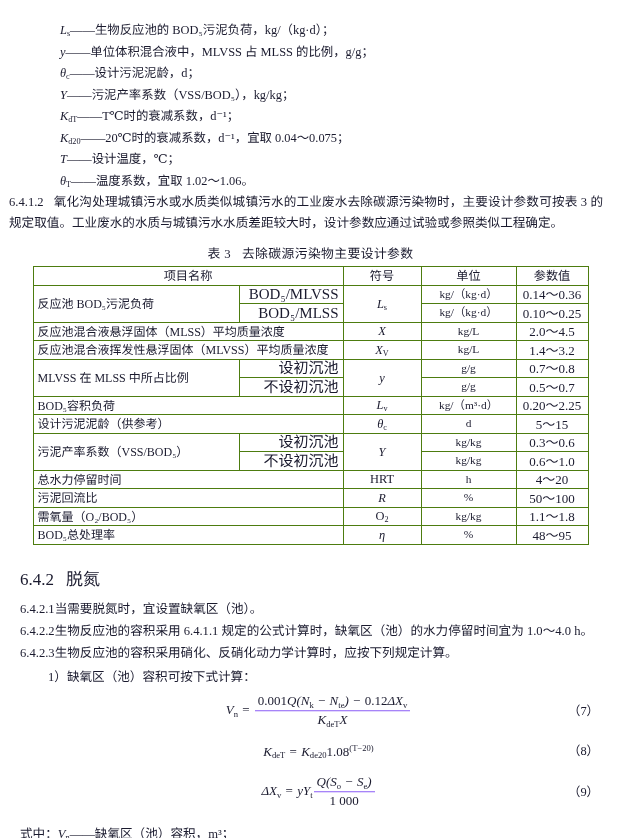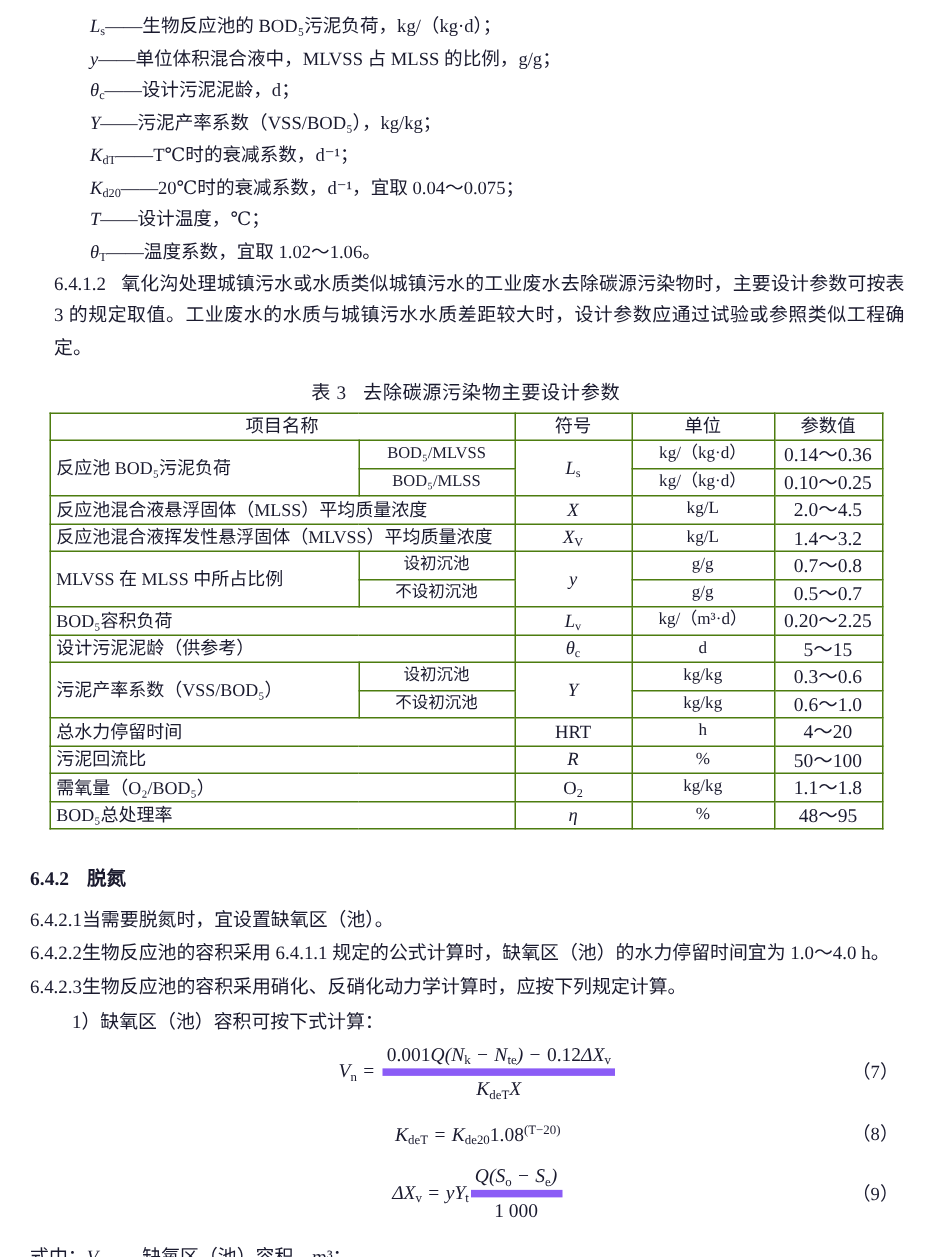--- a/index.html
+++ b/index.html
@@ -21,21 +21,21 @@
   .page {
     position: relative;
     width: 621px;
     height: 838px;
     padding: 0;
     box-sizing: border-box;
   }
 
   
   .defs {
-    padding-top: 7px;
+    padding-top: 20px;
   }
   .def-line {
     display: block;
     margin-left: 60px;
     height: 21.5px;
     line-height: 21.5px;
     white-space: nowrap;
     font-size: 12.4px;
   }
   .sym {
@@ -45,21 +45,21 @@
   .up { font-style: normal; }
   sub, sup {
     font-size: 0.66em;
     font-style: normal;
     line-height: 0;
   }
   sub { vertical-align: -0.28em; }
   sup { vertical-align: 0.5em; }
 
   .para {
-    margin: 0 18px 0 36px;
+    margin: 0 18px 0 9px;
     text-align: justify;
     font-size: 12.6px;
     line-height: 21.3px;
     text-justify: inter-ideograph;
   }
   .para .num {
     font-family: "Liberation Serif", "DejaVu Serif", serif;
   }
   .para .gap { display: inline-block; width: 10px; }
 
@@ -91,45 +91,45 @@
     text-align: center;
     height: 20px;
     font-size: 12.2px;
   }
   td.item {
     text-align: left;
     padding-left: 5px;
     font-size: 12px;
   }
   td.sub {
-    text-align: center;
+    text-align: right;
     padding-left: 5px;
-    font-size: 11px;
+    font-size: 15px;
   }
   td.symcell {
     text-align: center;
     font-style: italic;
     font-size: 12.4px;
   }
   td.symcell .up { font-style: normal; }
   td.unit {
     text-align: center;
     font-weight: bold;
     font-size: 11.4px;
   }
   td.val {
     text-align: center;
     font-size: 13px;
   }
 
   
   .sec-head {
     margin: 26px 12px 0 20px;
-    font-weight: bold;
-    font-size: 13px;
+    font-weight: normal;
+    font-size: 17px;
   }
   .sec-head .gap { display: inline-block; width: 12px; }
 
   .body-para {
     margin: 11px 18px 0 20px;
     font-size: 12.6px;
     line-height: 21.3px;
     text-align: justify;
     text-justify: inter-ideograph;
   }
@@ -165,21 +165,21 @@
     font-size: 12.4px;
   }
   .frac {
     display: inline-block;
     vertical-align: middle;
     text-align: center;
     margin: 0 1px;
   }
   .frac .numer {
     display: block;
-    border-bottom: 5px solid #8b5cf6;
+    border-bottom: 1px solid #8b5cf6;
     padding: 0 3px 1px 3px;
     line-height: 1.25;
   }
   .frac .denom {
     display: block;
     padding: 1px 3px 0 3px;
     line-height: 1.25;
   }
   .op { font-style: normal; padding: 0 1px; }
   .numlit { font-style: normal; }

